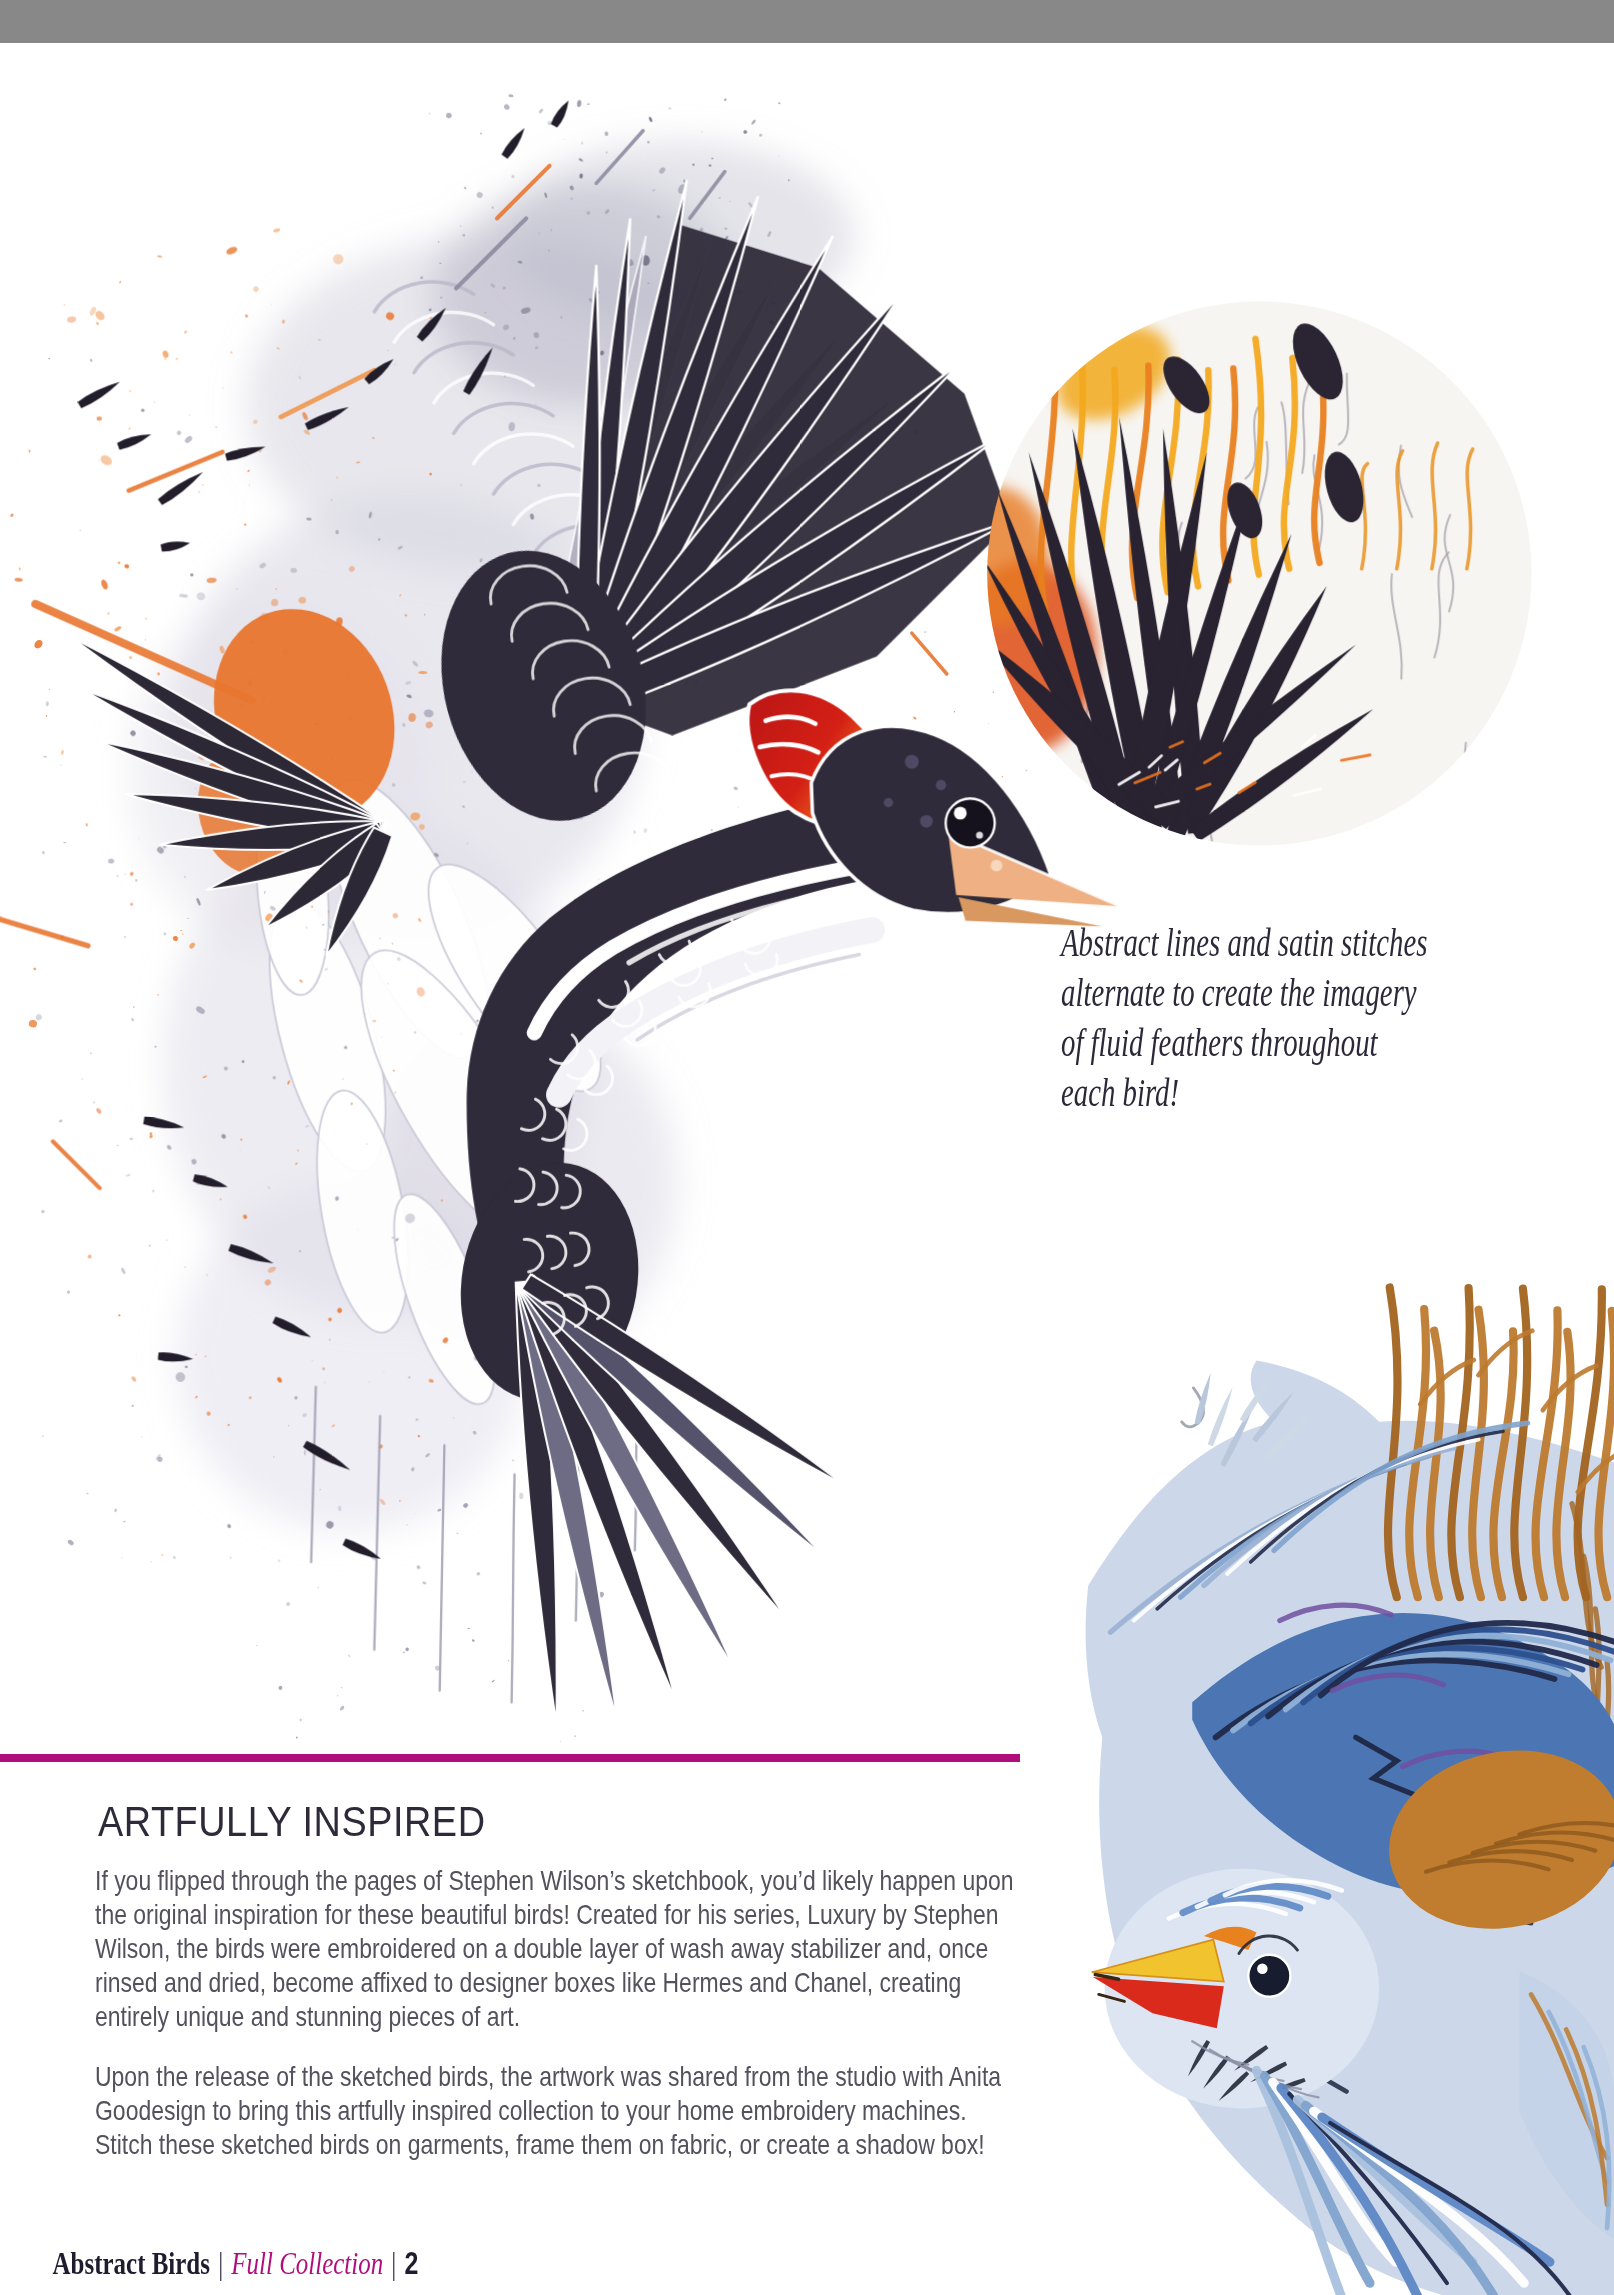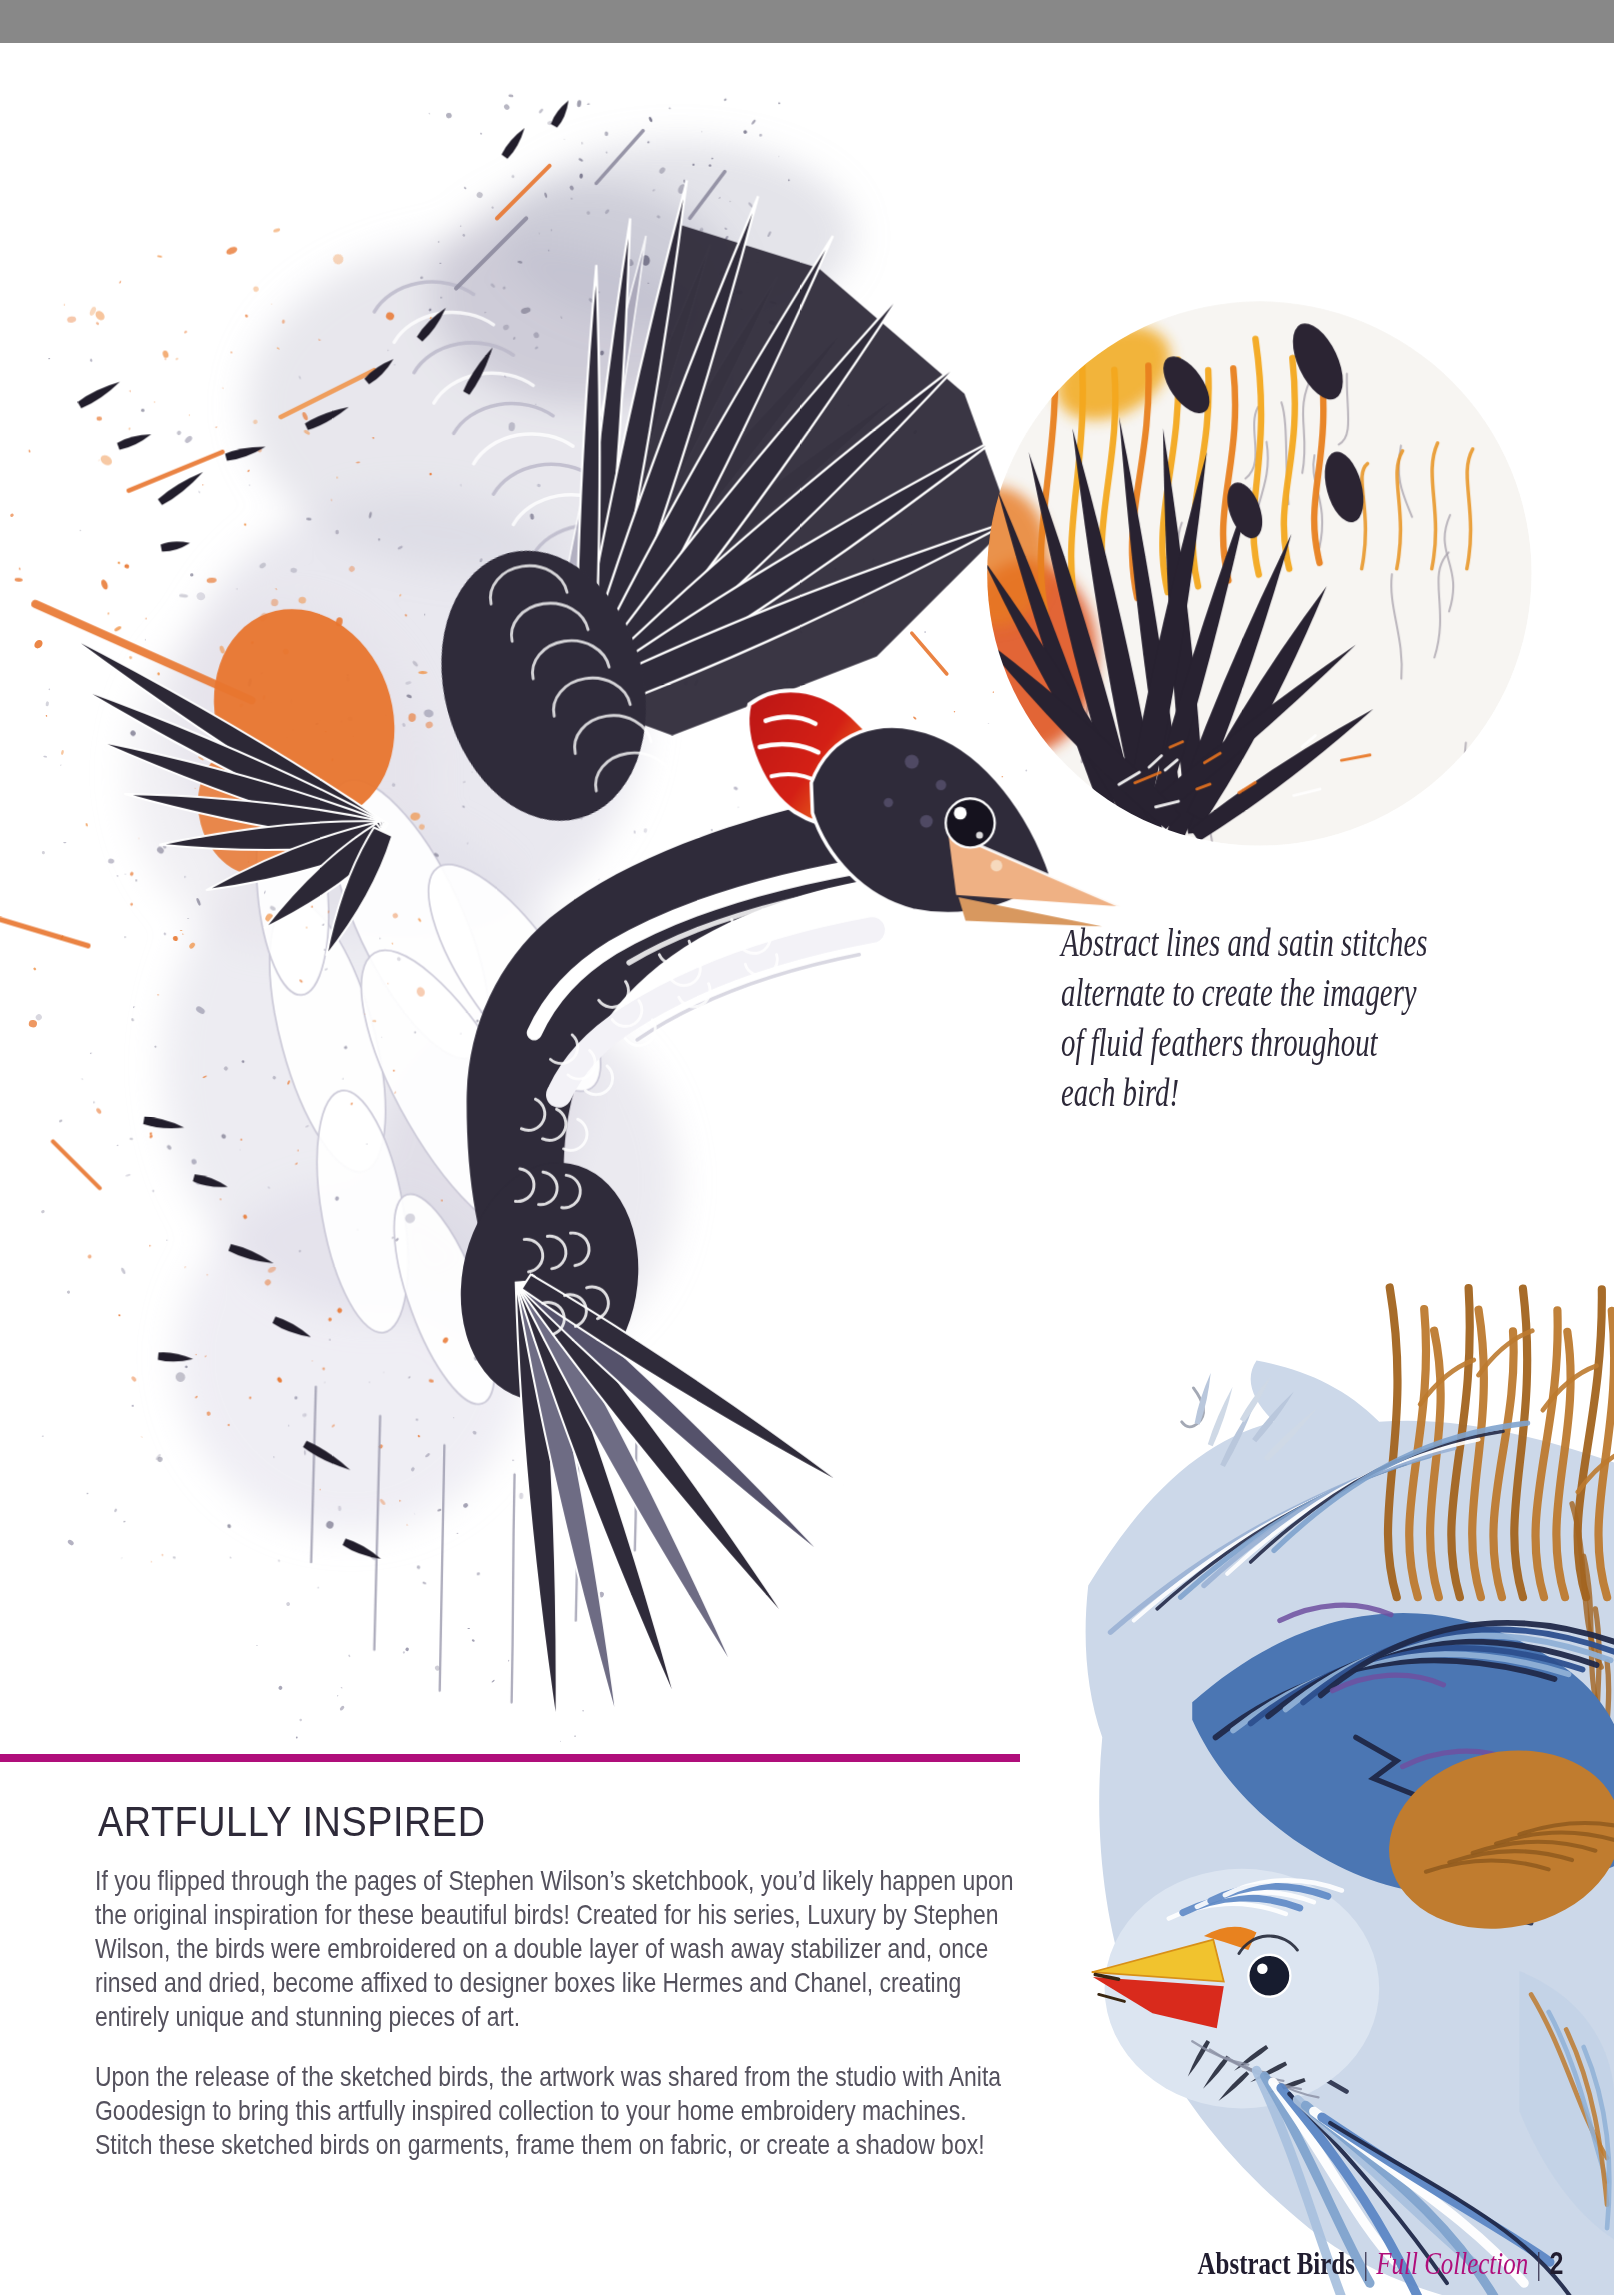--- a/index.html
+++ b/index.html
@@ -30,21 +30,21 @@
   }
   .body{
     position:absolute;left:95px;margin:0;width:1227px;
     font-size:28px;line-height:34px;color:#54515d;
     white-space:pre-line;
     transform:scaleX(0.82);transform-origin:0 0;
   }
   .p1{top:1821px;}
   .p2{top:2017px;}
   .footer{
-    position:absolute;left:16px;right:0;top:2202px;text-align:right;
+    position:absolute;left:1px;right:0;top:2202px;text-align:left;
   }
   .footer-inner{
     display:inline-block;white-space:nowrap;
     font-family:"Liberation Serif",serif;font-size:32px;color:#201c2f;
     transform:scaleX(0.78);transform-origin:50% 0;
   }
   .f-title{font-weight:bold;}
   .f-sep{font-weight:400;color:#3a3550;padding:0 10.5px;}
   .f-coll{font-style:italic;}
   .f-num{font-family:"Liberation Sans",sans-serif;font-weight:bold;}

